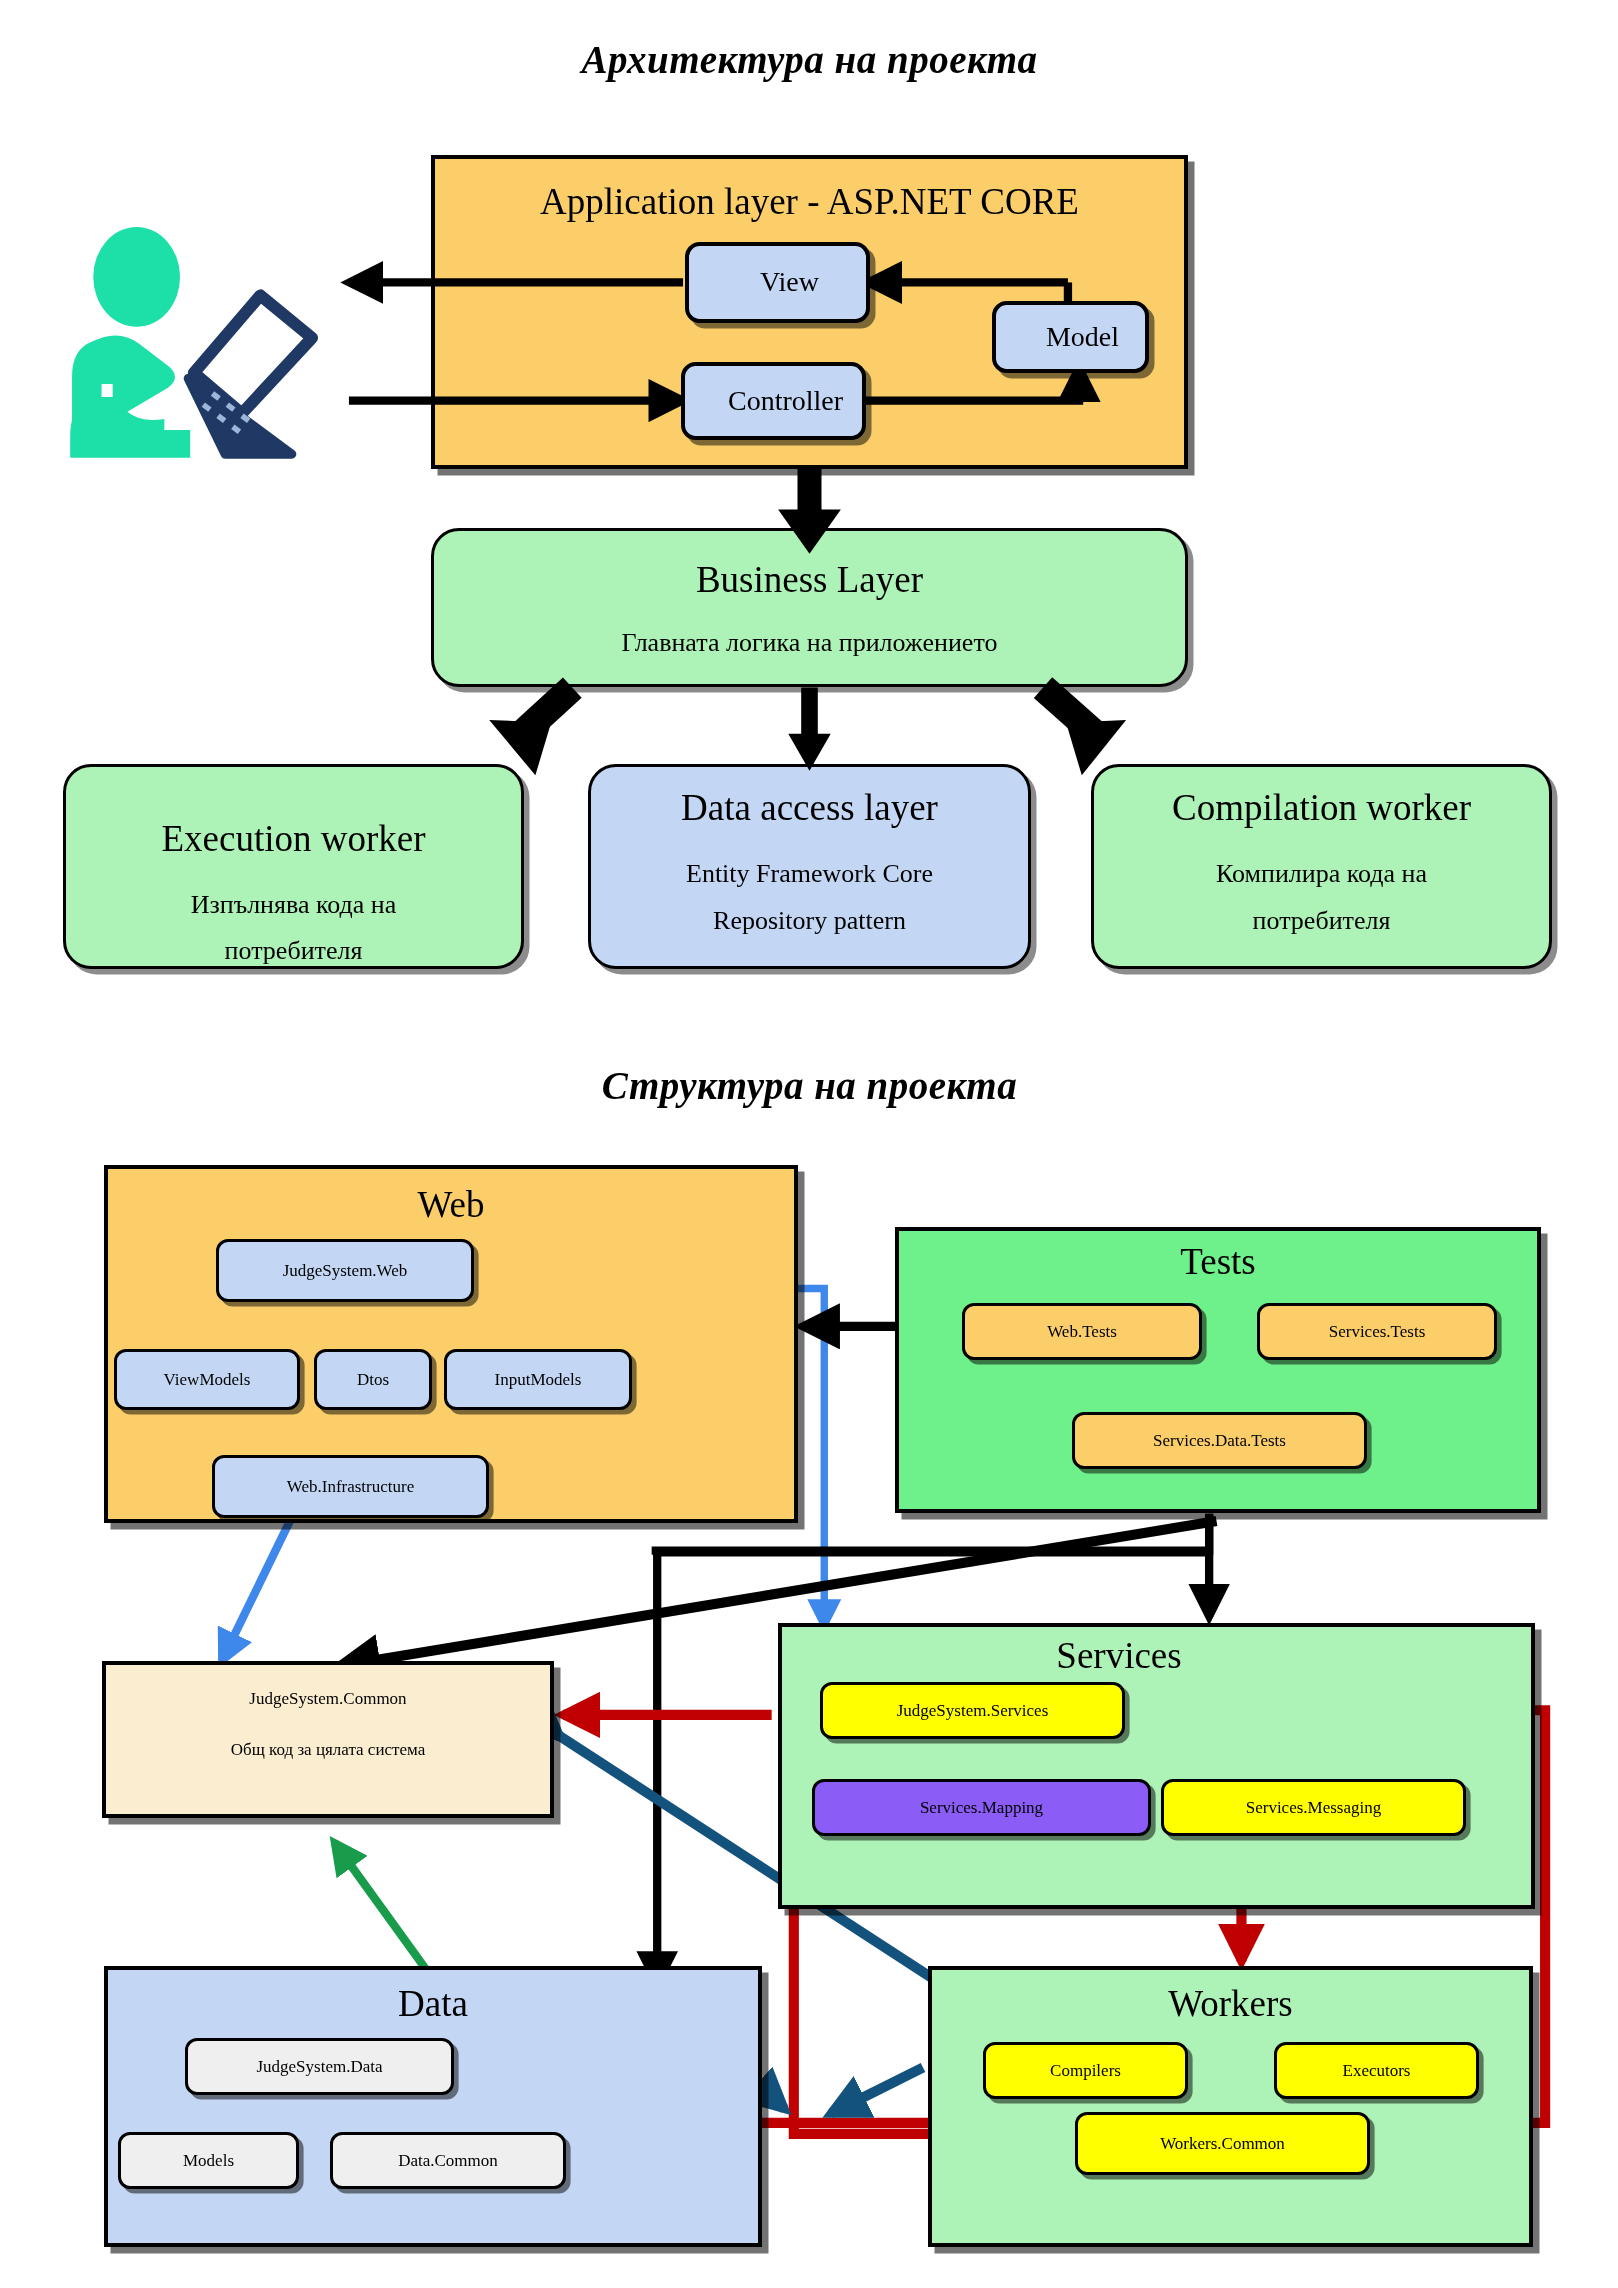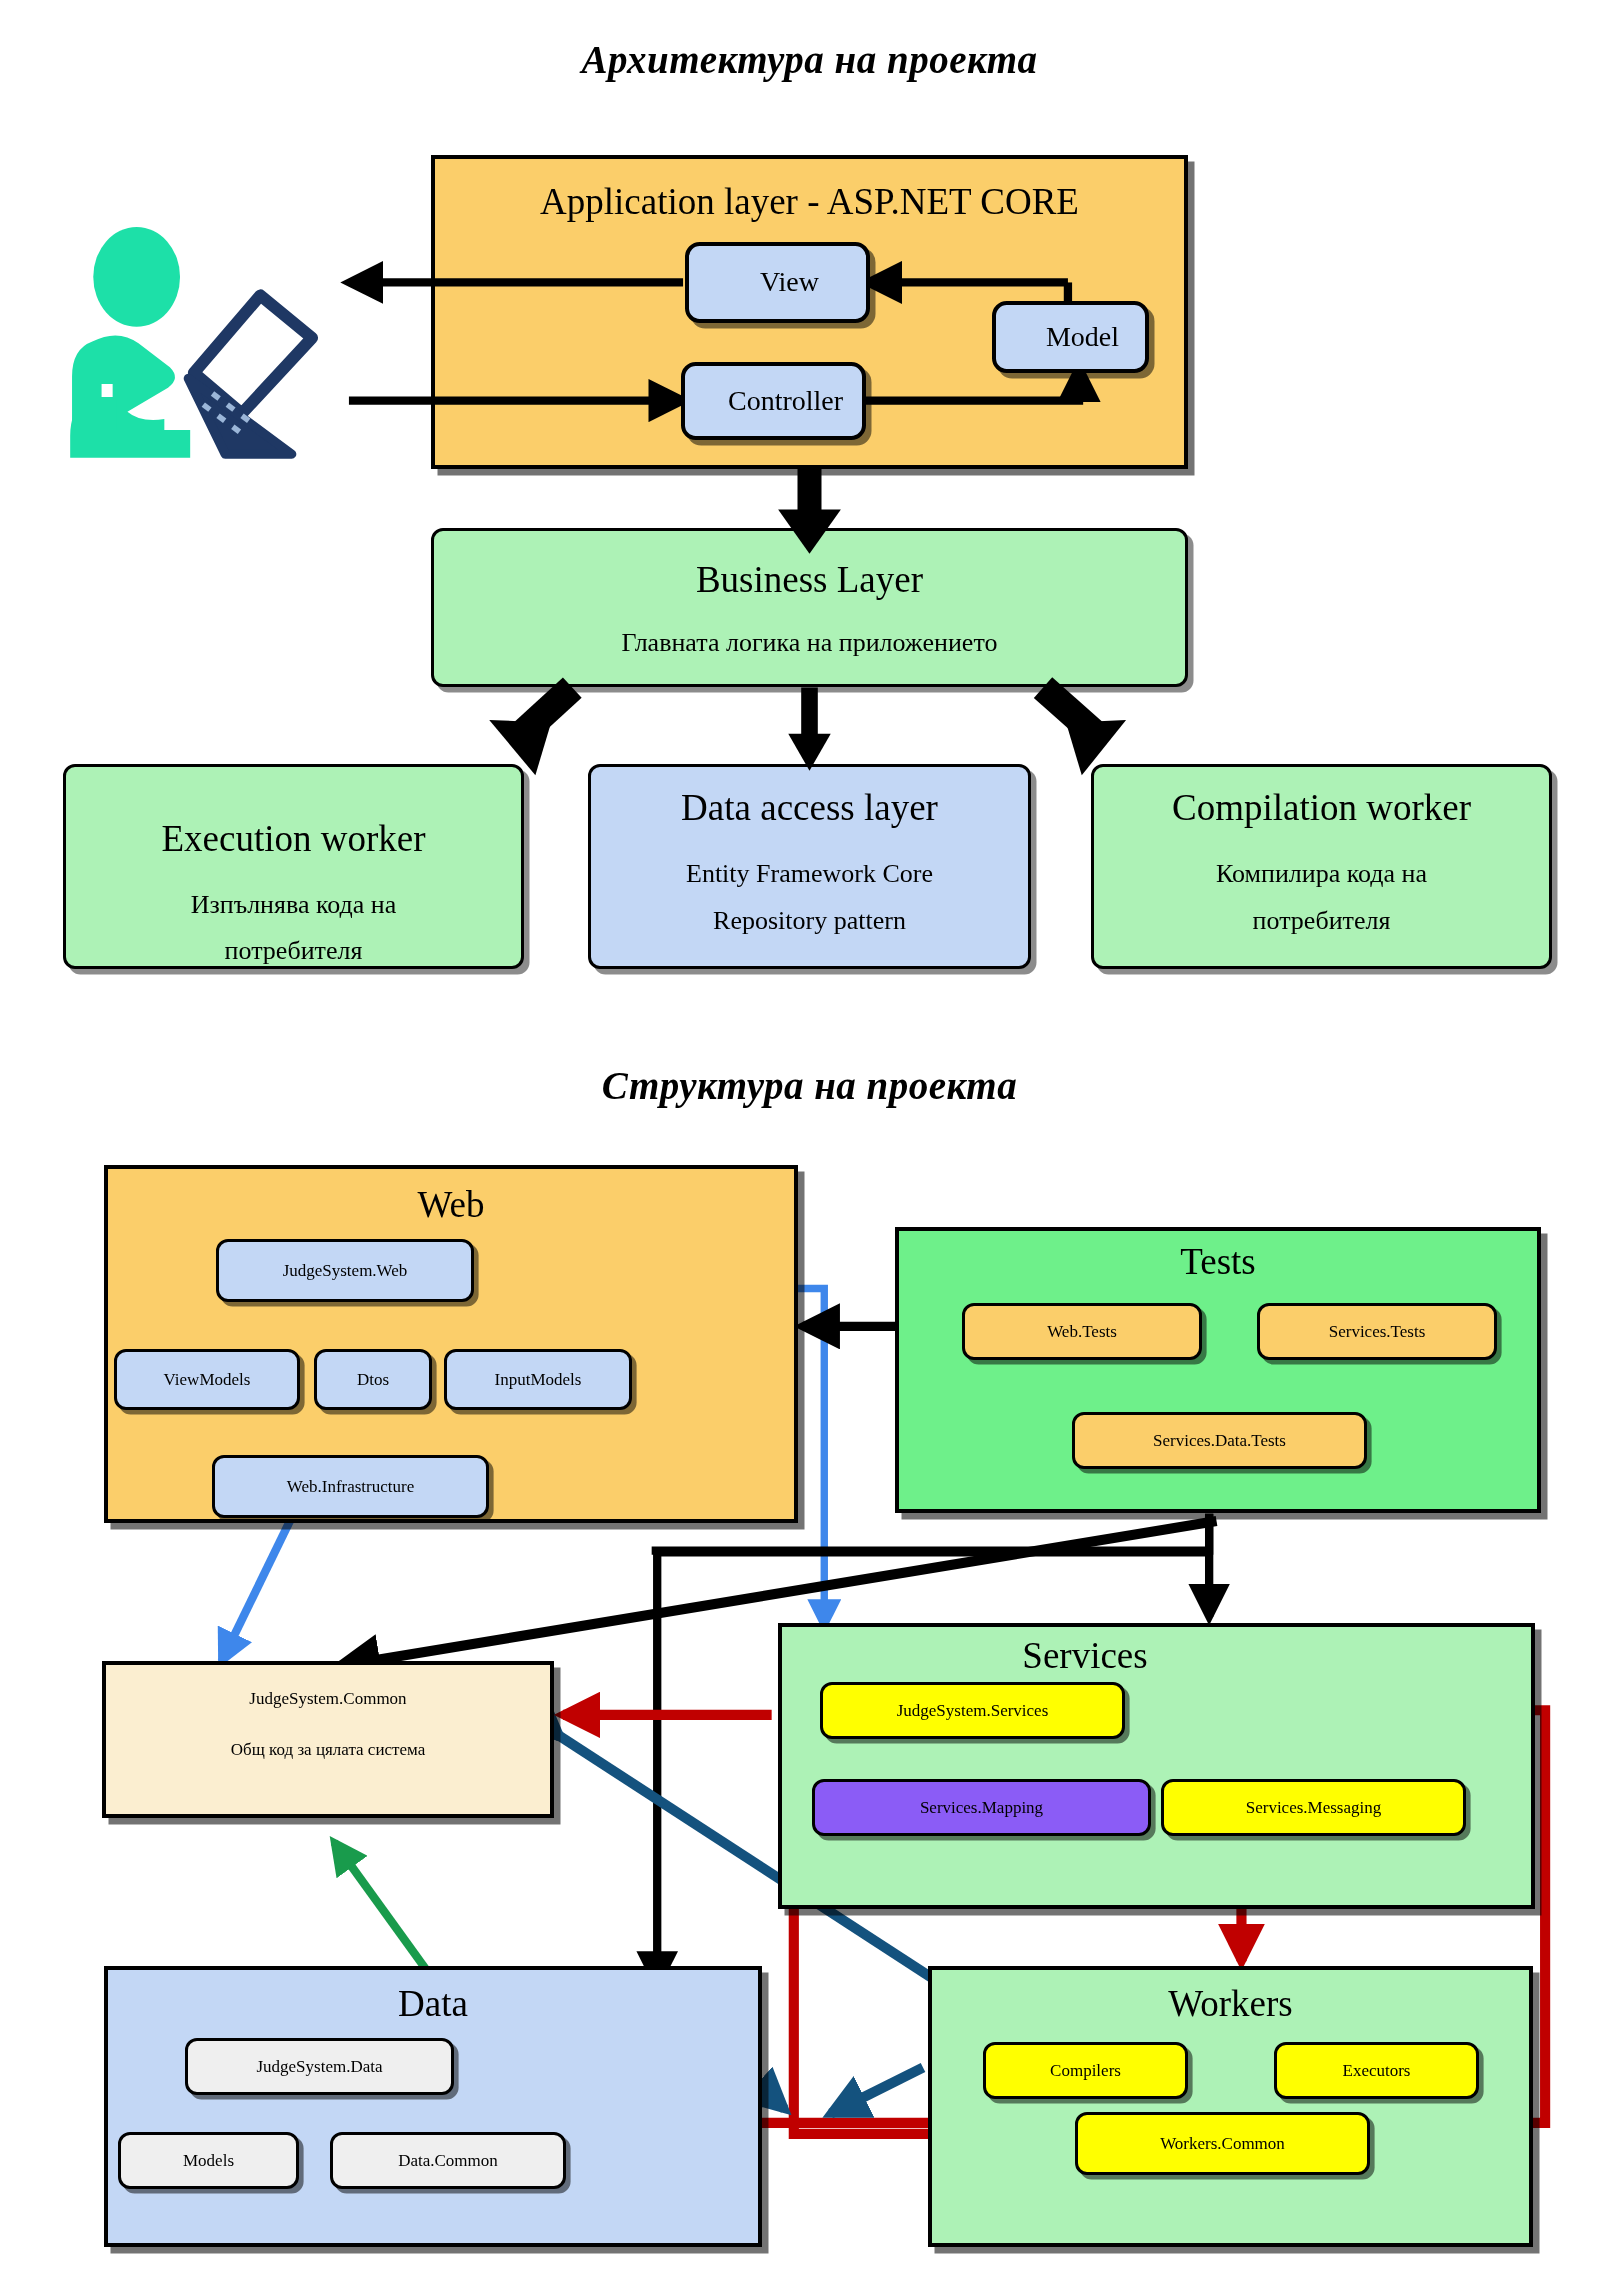--- a/index.html
+++ b/index.html
@@ -18,21 +18,21 @@
   
   .panel{border:4.6px solid #000;box-shadow:6.5px 6.5px 0 rgba(0,0,0,.55);}
   .panel-title{position:absolute;left:0;right:0;text-align:center;font-weight:400;}
 
   
   .rbox{border:4.6px solid #000;border-radius:14.8px;box-shadow:5.5px 5.5px 0 rgba(0,0,0,.5);padding-left:24px;}
   .rbox-sm{border:3.7px solid #000;border-radius:12px;box-shadow:4.6px 4.6px 0 rgba(0,0,0,.5);}
   .srect{border:4.6px solid #000;box-shadow:6.5px 6.5px 0 rgba(0,0,0,.55);}
 
   
-  .card{border:3.7px solid #000;border-radius:12px;box-shadow:5.5px 5.5px 0 rgba(0,0,0,.45);}
+  .card{border:3.7px solid #000;border-radius:28px;box-shadow:5.5px 5.5px 0 rgba(0,0,0,.45);}
 
   .big{font-size:37px;}
   .mid{font-size:28px;}
   .sml{font-size:17px;}
   .lbl{font-size:26px;}
 </style>
 </head>
 <body>
 
 <div id="stage">
@@ -225,21 +225,21 @@
     <span>Services.Data.Tests</span>
   </div>
 
   <div class="node srect" style="left:102px;top:1661px;width:452px;height:157px;background:#FBEED0;z-index:5;justify-content:flex-start;">
     <div class="sml" style="margin-top:24px;">JudgeSystem.Common</div>
     <div class="sml" style="margin-top:31px;">Общ код за цялата система</div>
   </div>
 
   <div class="node panel" style="left:778px;top:1623px;width:757px;height:286px;background:#ADF2B6;z-index:3;">
   </div>
-  <div class="node big" style="left:778px;top:1634px;width:604px;height:44px;z-index:5;padding-left:10px;">Services</div>
+  <div class="node big" style="left:812px;top:1634px;width:604px;height:44px;z-index:5;padding-left:10px;">Services</div>
 
   <div class="node rbox-sm sml" style="left:820px;top:1682px;width:305px;height:57px;background:#FFFF00;z-index:5;">
     <span>JudgeSystem.Services</span>
   </div>
   <div class="node rbox-sm sml" style="left:812px;top:1779px;width:339px;height:57px;background:#8b5cf6;z-index:5;justify-content:center;">
     <span>Services.Mapping</span>
   </div>
   <div class="node rbox-sm sml" style="left:1161px;top:1779px;width:305px;height:57px;background:#FFFF00;z-index:5;">
     <span>Services.Messaging</span>
   </div>

